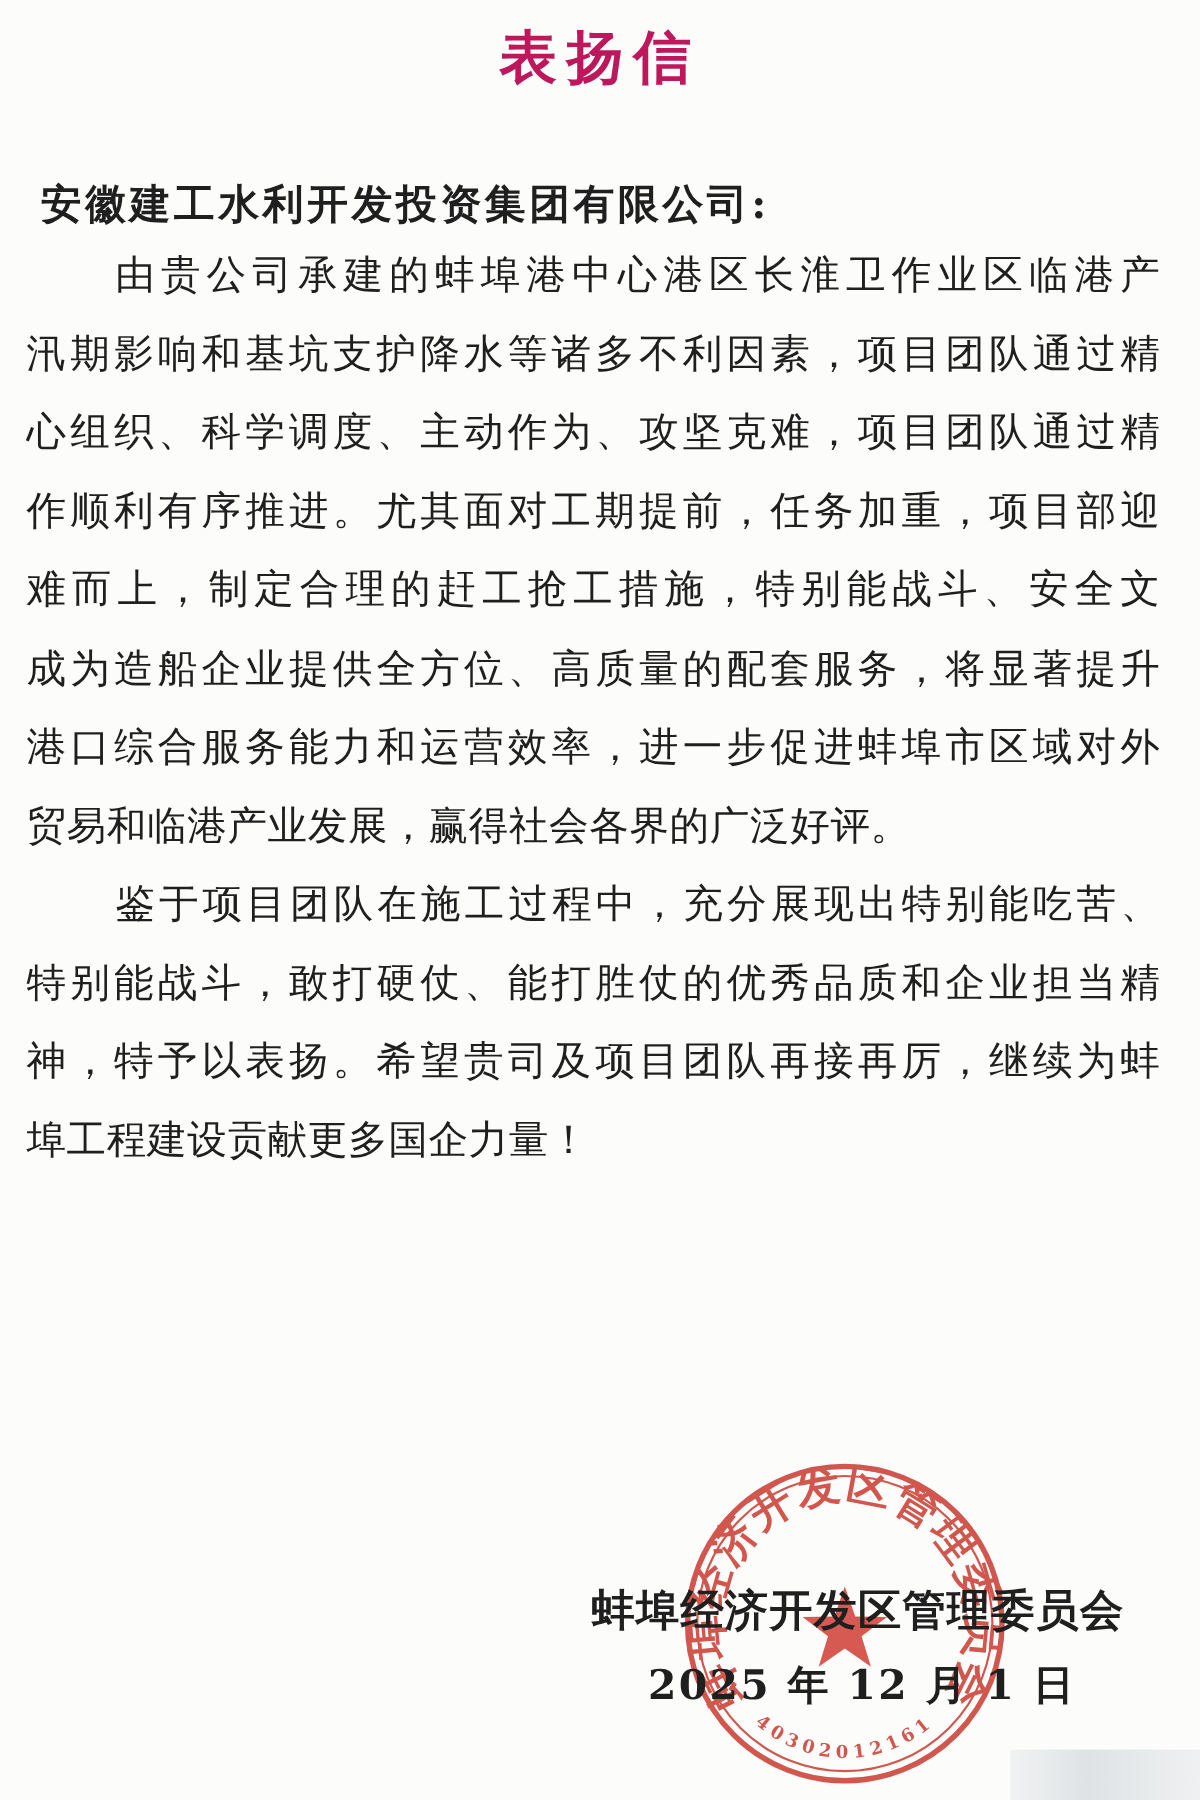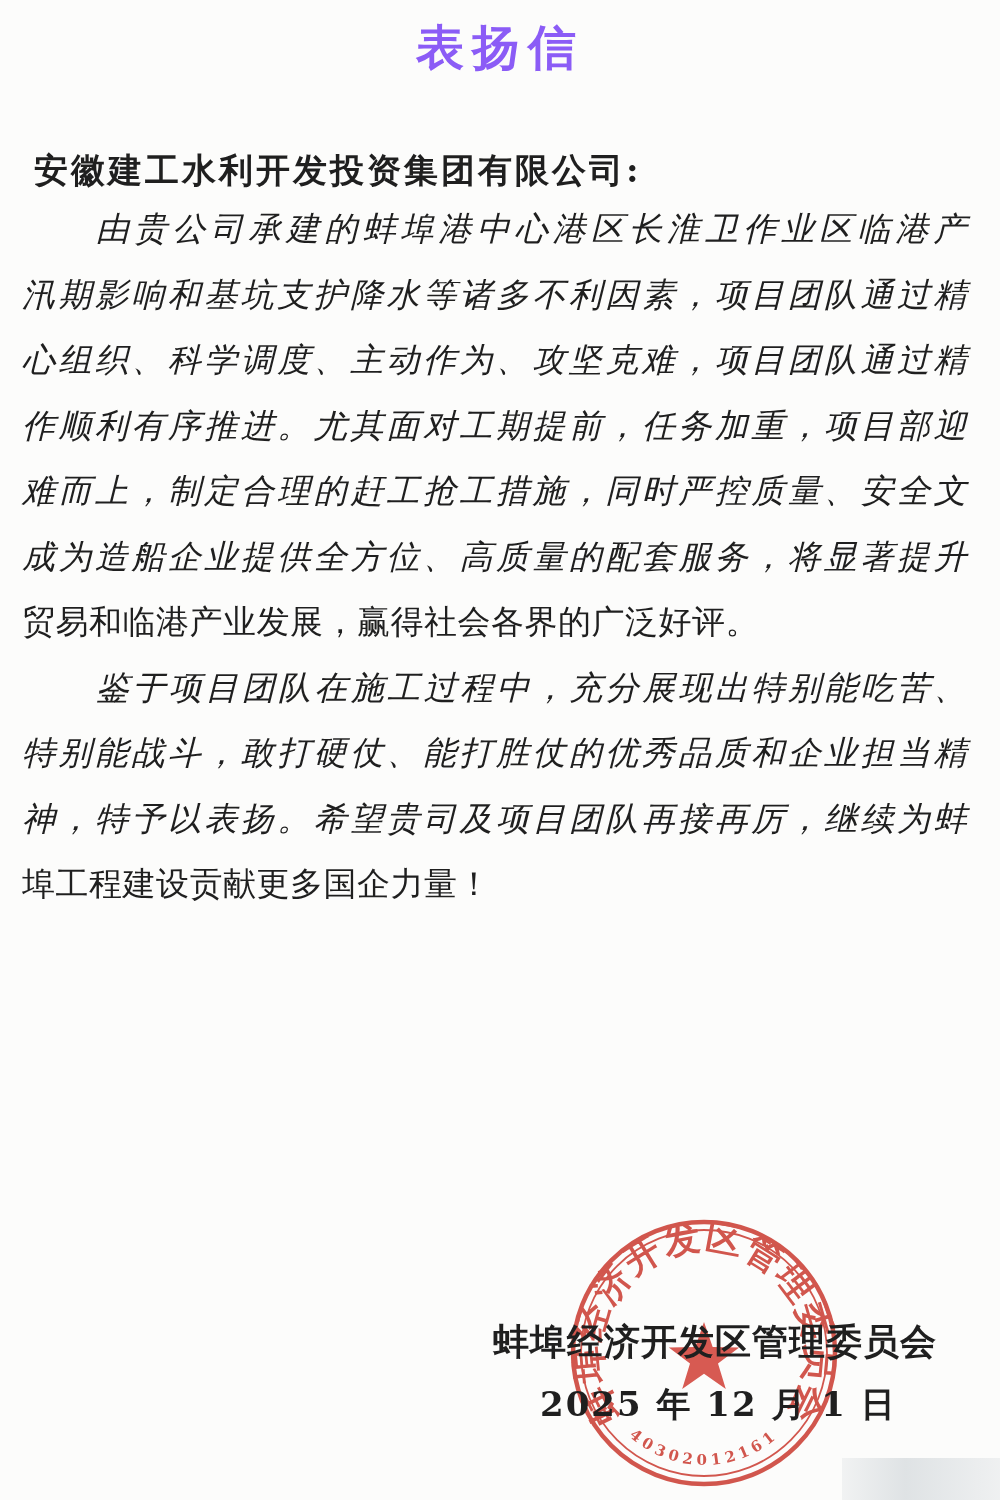--- a/index.html
+++ b/index.html
@@ -13,21 +13,21 @@
     margin:0 auto;
     background:#fcfcfb;
     color:#1f1f1f;
     overflow:hidden;
   }
   .title {
     position:absolute; top:16px; left:0;
     width:100%; text-align:center;
     font-size:48px; font-weight:700;
     letter-spacing:8px;
-    color:#8b5cf6;
+    color:#be185d;
     margin:0;
   }
   .addressee {
     position:absolute; top:148px; left:34px;
     font-size:34px; font-weight:600;
     letter-spacing:3px;
     white-space:nowrap;
   }
   .body-block {
     position:absolute; top:196px; left:22px;
@@ -37,21 +37,20 @@
     height:65.5px; line-height:65.5px;
     font-size:33px;
     letter-spacing:0.5px;
     white-space:nowrap;
     font-weight:500;
   }
   .line.jl {
     white-space:normal;
     text-align:justify;
     text-align-last:justify;
-    font-style:italic;
   }
   .line.ind { text-indent:74px; }
   .signature {
     position:absolute; top:1318px; left:480px;
     width:470px; text-align:center;
     font-size:36px; font-weight:600;
     letter-spacing:1px;
     z-index:3;
     white-space:nowrap;
   }
@@ -87,22 +86,23 @@
 
   <h1 class="title">表扬信</h1>
 
   <div class="addressee">安徽建工水利开发投资集团有限公司:</div>
 
   <div class="body-block">
     <div class="line jl ind">由贵公司承建的蚌埠港中心港区长淮卫作业区临港产</div>
     <div class="line jl">汛期影响和基坑支护降水等诸多不利因素，项目团队通过精</div>
     <div class="line jl">心组织、科学调度、主动作为、攻坚克难，项目团队通过精</div>
     <div class="line jl">作顺利有序推进。尤其面对工期提前，任务加重，项目部迎</div>
-    <div class="line jl">难而上，制定合理的赶工抢工措施，同时严控质量、安全文</div>
+    <div class="line jl">难而上，制定合理的赶工抢工措施，特别能战斗、安全文</div>
     <div class="line jl">成为造船企业提供全方位、高质量的配套服务，将显著提升</div>
+    <div class="line jl">港口综合服务能力和运营效率，进一步促进蚌埠市区域对外</div>
     <div class="line">贸易和临港产业发展，赢得社会各界的广泛好评。</div>
     <div class="line jl ind">鉴于项目团队在施工过程中，充分展现出特别能吃苦、</div>
     <div class="line jl">特别能战斗，敢打硬仗、能打胜仗的优秀品质和企业担当精</div>
     <div class="line jl">神，特予以表扬。希望贵司及项目团队再接再厉，继续为蚌</div>
     <div class="line">埠工程建设贡献更多国企力量！</div>
   </div>
 
   <svg class="seal" viewBox="-139 -139 278 278" aria-hidden="true">
     <circle cx="0" cy="0" r="131" fill="none" stroke="#cc4036" stroke-width="4.5"></circle>
     <circle cx="0" cy="0" r="123" fill="none" stroke="#cc4036" stroke-width="1.8"></circle>

